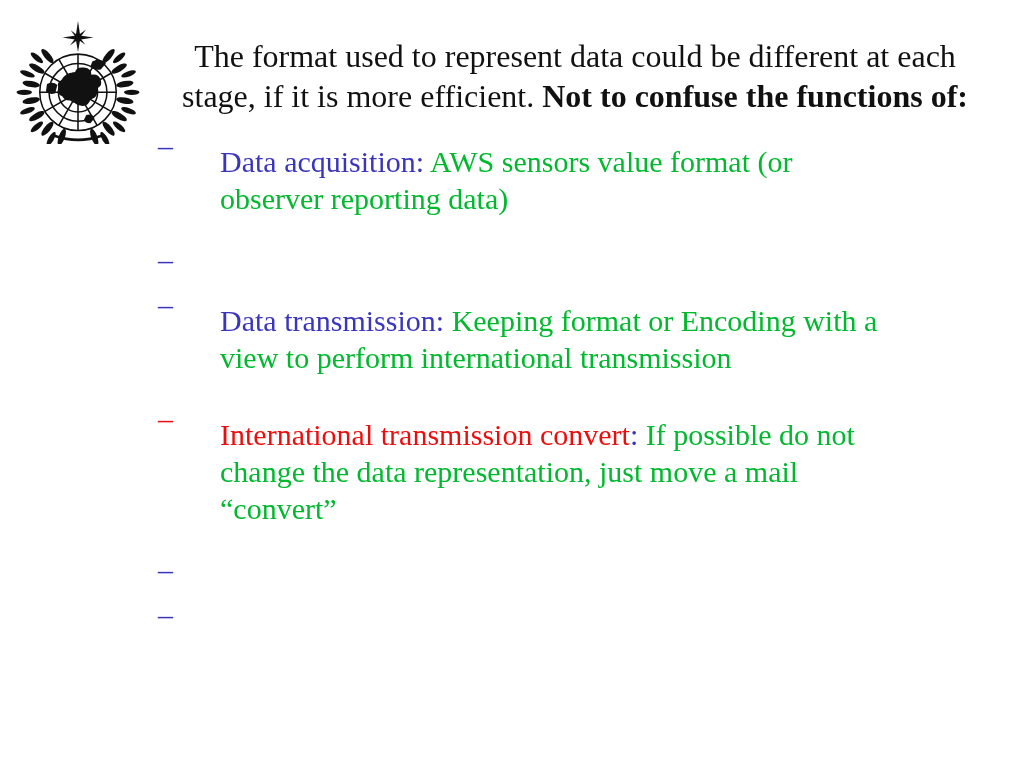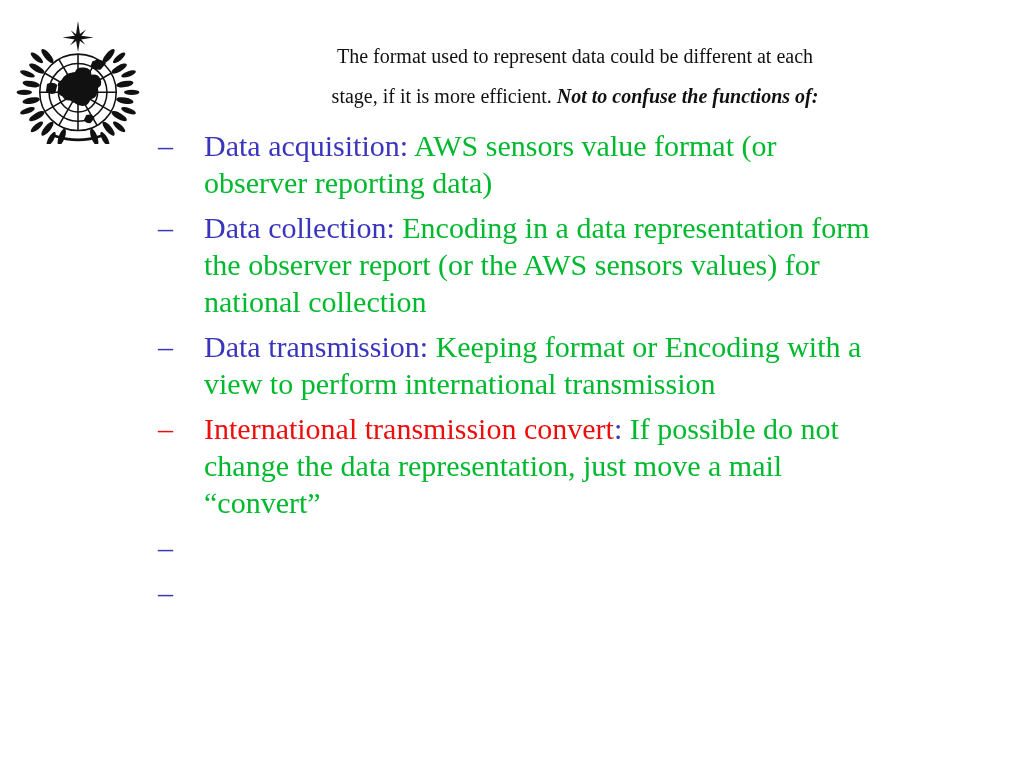--- a/index.html
+++ b/index.html
@@ -5,31 +5,31 @@
   html,body{margin:0;padding:0;}
   body{
     width:1024px;height:768px;background:#ffffff;position:relative;overflow:hidden;
     font-family:"Liberation Serif","DejaVu Serif",serif;
   }
   .logo{
     position:absolute;left:16px;top:20px;width:124px;height:124px;
   }
   .title{
     position:absolute;left:132px;top:36px;width:886px;
-    font-size:20px;line-height:40px;color:var(--title,#111);
+    font-size:32px;line-height:40px;color:var(--title,#111);
     text-align:center;white-space:pre;
   }
-  .t-em{font-weight:bold;font-style:italic;}
+  .t-em{font-weight:bold;}
   .bullets{
     position:absolute;left:158px;top:127px;width:850px;
     font-size:30px;line-height:37px;
   }
   .bullet{display:flex;margin:0 0 8px 0;}
   .dash{flex:0 0 46px;}
-  .btext{margin:0;white-space:pre-wrap;}
+  .btext{margin:16px;white-space:pre-wrap;}
   .lead-blue .dash,.lead-blue .lead{color:var(--blue,#3a35bd);}
   .lead-red .dash,.lead-red .lead{color:var(--red,#ee0d0d);}
   .sep{color:var(--blue,#3a35bd);}
   .bbody{color:var(--green,#00b92e);}
   .emblem-ink{fill:#111;}
   .emblem-line{stroke:#111;fill:none;stroke-width:1.5;}
 </style>
 </head>
 <body>
 
@@ -86,23 +86,20 @@
 <div class="bullets">
 
   <div class="bullet lead-blue">
     <span class="dash">–</span>
     <p class="btext"><span class="lead">Data acquisition:</span><span class="sep"></span><span class="bbody"> AWS sensors value format (or
 observer reporting data)</span></p>
   </div>
 
   <div class="bullet lead-blue">
     <span class="dash">–</span>
-    <p class="btext"><span class="lead">Data collection:</span><span class="sep"></span><span class="bbody"> Encoding in a data representation form
-the observer report (or the AWS sensors values) for
-national collection</span></p>
   </div>
 
   <div class="bullet lead-blue">
     <span class="dash">–</span>
     <p class="btext"><span class="lead">Data transmission:</span><span class="sep"></span><span class="bbody"> Keeping format or Encoding with a
 view to perform international transmission</span></p>
   </div>
 
   <div class="bullet lead-red">
     <span class="dash">–</span>

